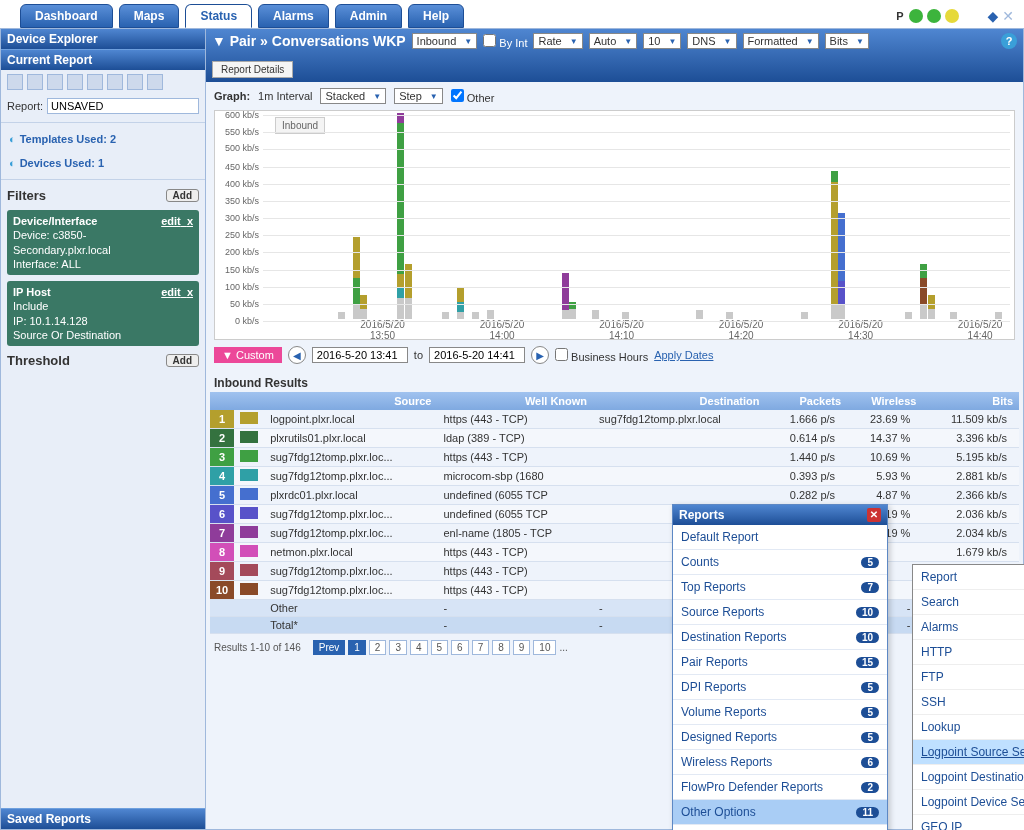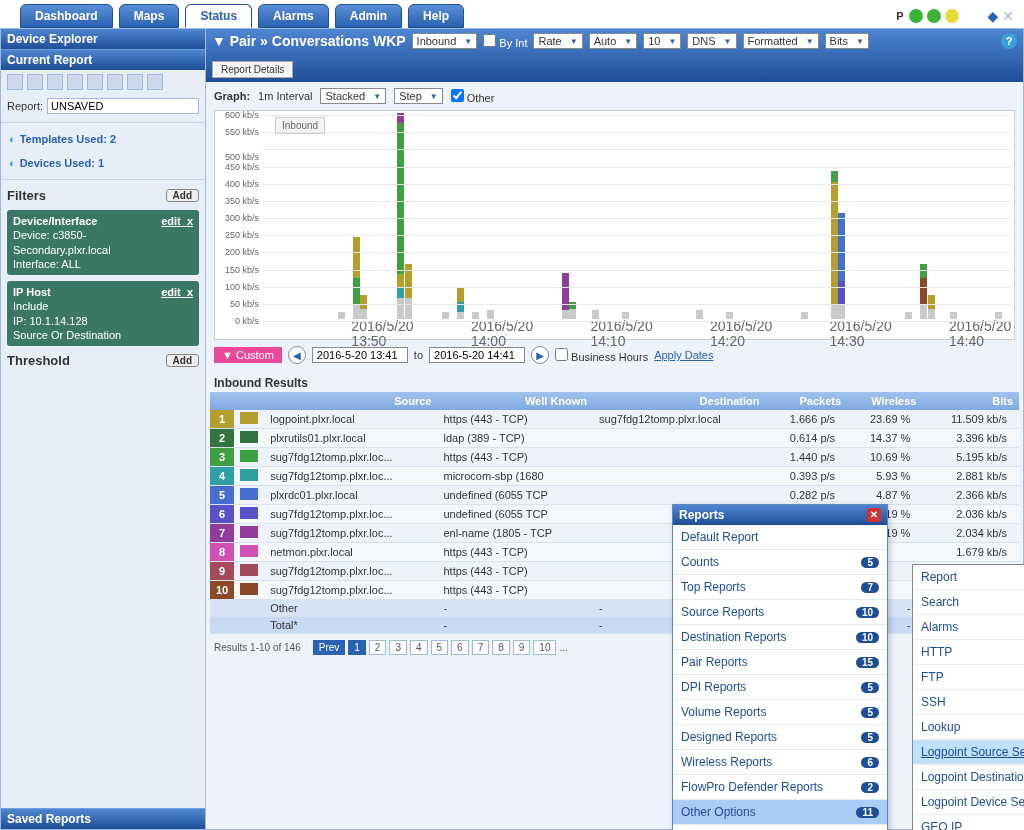--- a/index.html
+++ b/index.html
@@ -45,21 +45,21 @@
 
 .graph-controls { padding:6px 8px; background:#eef3fb; display:flex; align-items:center; gap:8px;}
 .chart-area { position:relative; height:230px; margin:0 8px; background:#fff; border:1px solid #ccc;}
 .y-axis { position:absolute; left:0; top:0; bottom:20px; width:48px; }
 .y-tick { position:absolute; right:4px; font-size:9px; color:#666; transform:translateY(-50%);}
 .grid-line { position:absolute; left:48px; right:4px; height:1px; background:#e6e6e6;}
 .plot { position:absolute; left:48px; right:4px; top:4px; bottom:20px; }
 .bar { position:absolute; bottom:0; width:7px;}
 .bar-seg { width:100%; }
 .x-axis { position:absolute; left:48px; right:4px; bottom:0; height:20px; }
-.x-tick { position:absolute; font-size:14px; color:#666; transform:translateX(-50%); line-height:1.1;}
+.x-tick { position:absolute; font-size:10px; color:#666; text-align:center; transform:translateX(-50%); line-height:1.1;}
 .legend-inbound { position:absolute; left:60px; top:6px; background:#f4f4f4; border:1px solid #ccc; padding:2px 6px; font-size:10px; color:#666;}
 
 .time-controls { padding:6px 8px; display:flex; align-items:center; gap:6px; background:#eef3fb;}
 .custom-btn { background:#ec4899; color:#fff; padding:2px 8px; font-size:11px; cursor:pointer;}
 .time-input { border:1px solid #888; padding:1px 4px; font-size:11px; width:96px;}
 .nav-arrow { width:18px;height:18px; border:1px solid #888; border-radius:50%; display:inline-flex;align-items:center;justify-content:center; background:#fff; cursor:pointer; color:#2962b0; font-size:10px;}
 
 .results-title { padding:6px 8px 2px; font-weight:bold; color:#333; font-size:12px;}
 .results-table { width:calc(100% - 8px); margin:0 4px; border-collapse:collapse; font-size:11px;}
 .results-table th { background:linear-gradient(#a0c2ef,#7fa9e0); color:#fff; text-align:right; padding:3px 6px; font-weight:bold;}
@@ -187,21 +187,21 @@
           <div class="y-tick" style="top: 210px;">0 kb/s</div>
           <div class="y-tick" style="top: 192.833px;">50 kb/s</div>
           <div class="y-tick" style="top: 175.667px;">100 kb/s</div>
           <div class="y-tick" style="top: 158.5px;">150 kb/s</div>
           <div class="y-tick" style="top: 141.333px;">200 kb/s</div>
           <div class="y-tick" style="top: 124.167px;">250 kb/s</div>
           <div class="y-tick" style="top: 107px;">300 kb/s</div>
           <div class="y-tick" style="top: 89.8333px;">350 kb/s</div>
           <div class="y-tick" style="top: 72.6667px;">400 kb/s</div>
           <div class="y-tick" style="top: 55.5px;">450 kb/s</div>
-          <div class="y-tick" style="top: 46px;">500 kb/s</div>
+          <div class="y-tick" style="top: 37px;">500 kb/s</div>
           <div class="y-tick" style="top: 21.1667px;">550 kb/s</div>
           <div class="y-tick" style="top: 4px;">600 kb/s</div>
         </div>
       <div class="plot" id="plot">
           <div class="bar" style="left: 10%; height: 6.86667px; display: flex; flex-direction: column-reverse;">
             <div class="bar-seg" style="height: 6.86667px; background: rgb(201, 201, 201);"></div>
           </div>
           <div class="bar" style="left: 12%; height: 82.4px; display: flex; flex-direction: column-reverse;">
             <div class="bar-seg" style="height: 13.7333px; background: rgb(201, 201, 201);"></div>
             <div class="bar-seg" style="height: 27.4667px; background: rgb(63, 160, 67);"></div>

